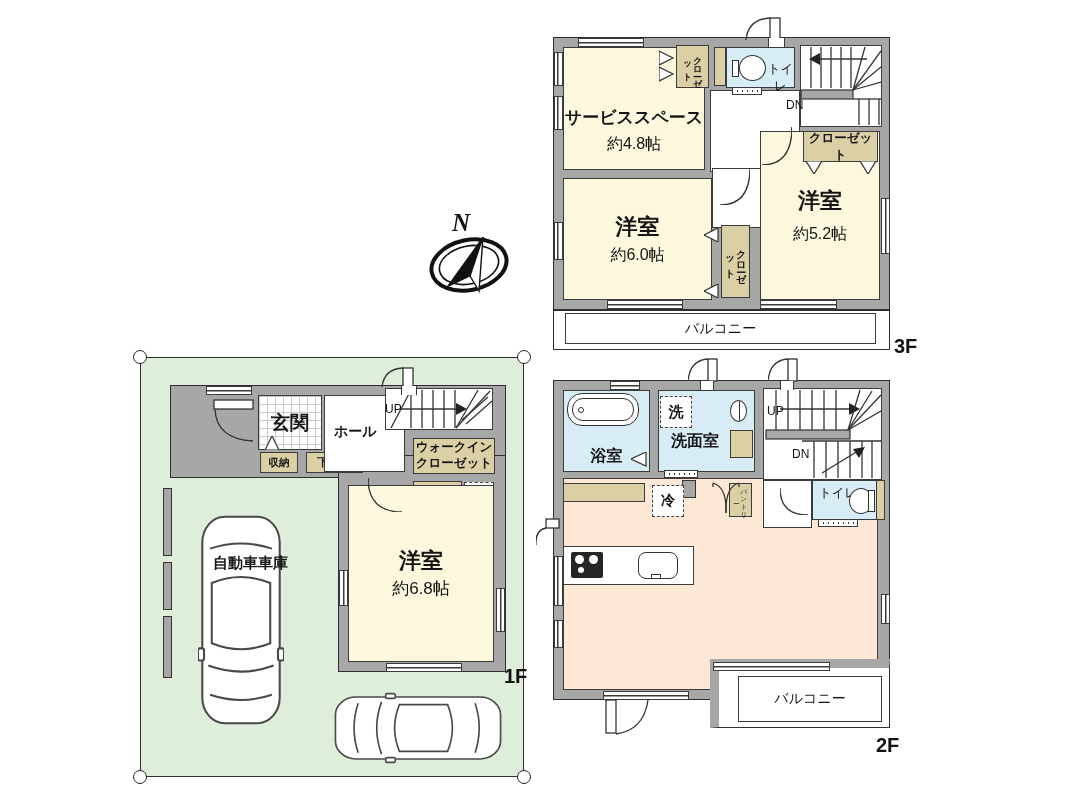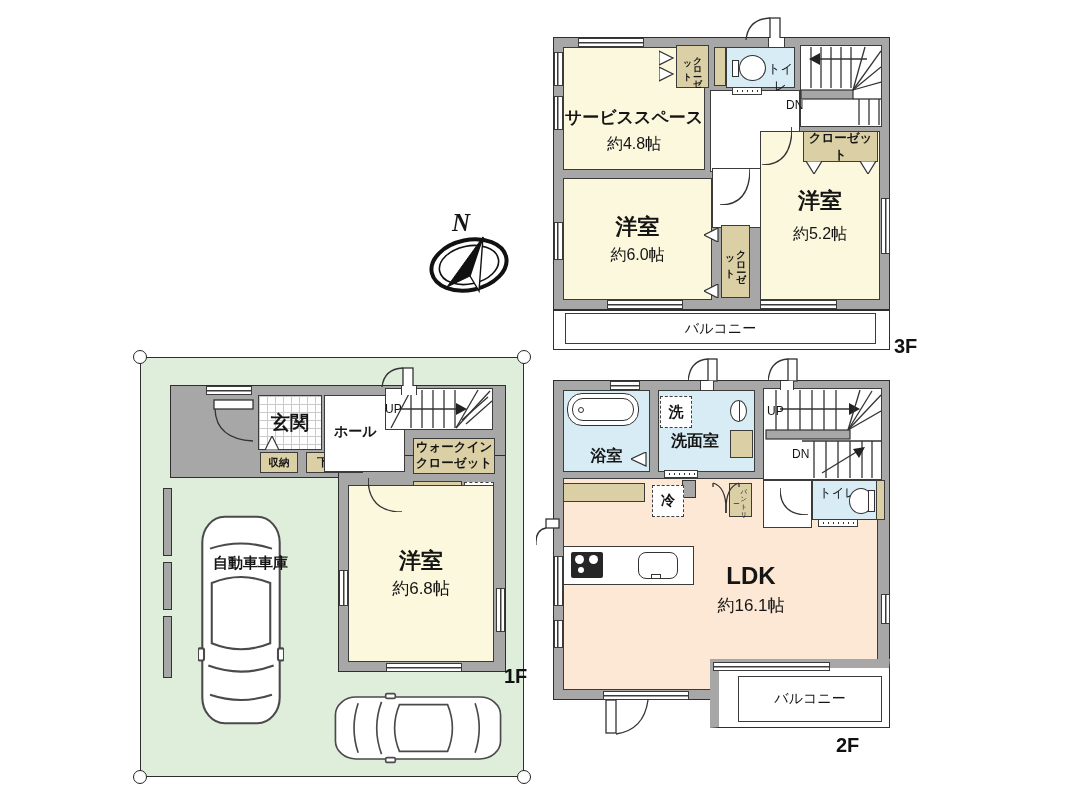--- a/index.html
+++ b/index.html
@@ -234,24 +234,20 @@
     <div class="abs" style="left:7px;top:5px;width:32px;height:26px;background:#262626;border-radius:2px;">
       <div class="abs" style="left:4px;top:3px;width:9px;height:9px;background:#fff;border-radius:50%;"></div>
       <div class="abs" style="left:18px;top:3px;width:9px;height:9px;background:#fff;border-radius:50%;"></div>
       <div class="abs" style="left:7px;top:15px;width:6px;height:6px;background:#fff;border-radius:50%;"></div>
     </div>
     <div class="abs" style="left:74px;top:5px;width:40px;height:27px;border:1.5px solid #333;border-radius:8px;background:#fff;">
       <div class="abs" style="left:12px;bottom:-1px;width:10px;height:5px;border:1.2px solid #333;background:#fff;"></div>
     </div>
   </div>
 
-  <div class="abs" style="left:641px;top:562px;width:220px;text-align:center;">
-    <div class="nm" style="font-size:24px;">LDK</div>
-    <div class="sz" style="font-size:17px;margin-top:6px;">約16.1帖</div>
-  </div>
 
   <svg class="abs" style="left:710px;top:481px;" width="32" height="34">
     <path class="sline" d="M3,2 Q17,6 16,32"></path>
       <path class="sline" d="M29,2 Q15,6 16,32"></path>
     <line class="sline" x1="3" y1="2" x2="3" y2="6"></line>
       <line class="sline" x1="29" y1="2" x2="29" y2="6"></line>
   </svg>
   <svg class="abs" style="left:780px;top:488px;" width="28" height="27">
       <path class="sline" d="M0,0 Q0,27 28,27"></path>
     </svg>
@@ -272,21 +268,21 @@
   <svg class="abs" style="left:604px;top:698px;" width="46" height="38">
     <path class="sline" d="M12,36 Q40,32 44,2"></path>
       <rect x="2" y="2" width="10" height="33" fill="#fff" stroke="#333" stroke-width="1.3"></rect>
   </svg>
 
   <div class="abs" style="left:710px;top:659px;width:180px;height:69px;background:#fff;border:1.6px solid #2e2e2e;border-top:9px solid var(--wall);border-left:9px solid var(--wall);">
     <div class="r white" style="left:19px;top:8px;width:144px;height:46px;">
       <span style="font-size:14px;">バルコニー</span>
     </div>
   </div>
-  <span class="floor-label" style="left:836px;top:734px;">2F</span>
+  <span class="floor-label" style="left:876px;top:734px;">2F</span>
 
   <div class="win-h" style="left:610px;top:381px;width:30px;"></div>
   <div class="win-v" style="left:553.5px;top:556px;height:50px;"></div>
   <div class="win-v" style="left:553.5px;top:620px;height:28px;"></div>
   <div class="win-v" style="left:881px;top:594px;height:30px;"></div>
   <div class="win-h" style="left:603px;top:691px;width:86px;"></div>
   <div class="win-h" style="left:713px;top:662px;width:117px;"></div>
 
   <div class="abs green" style="left:140px;top:357px;width:384px;height:420px;border:1.6px solid #2e2e2e;"></div>
   <div class="abs" style="left:133px;top:350px;width:14px;height:14px;background:#fff;border:1.5px solid #222;border-radius:50%;"></div>

